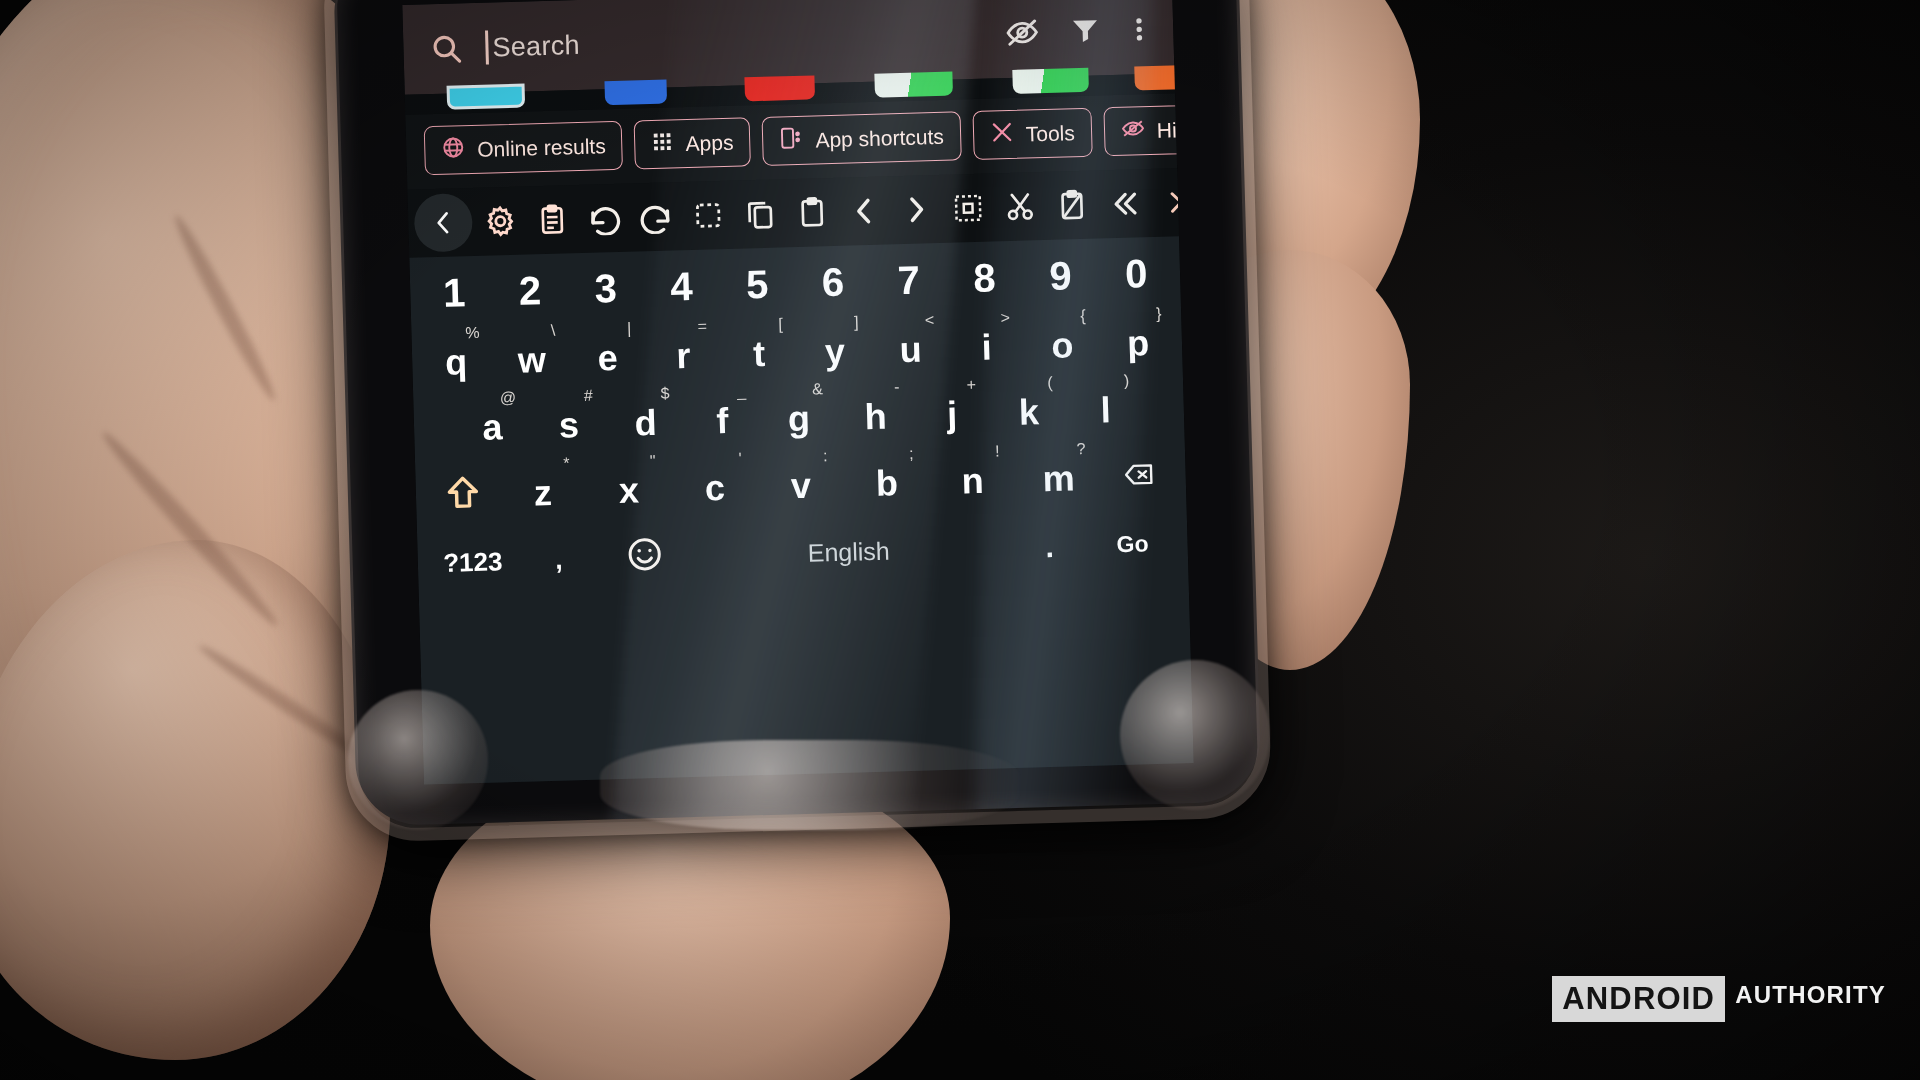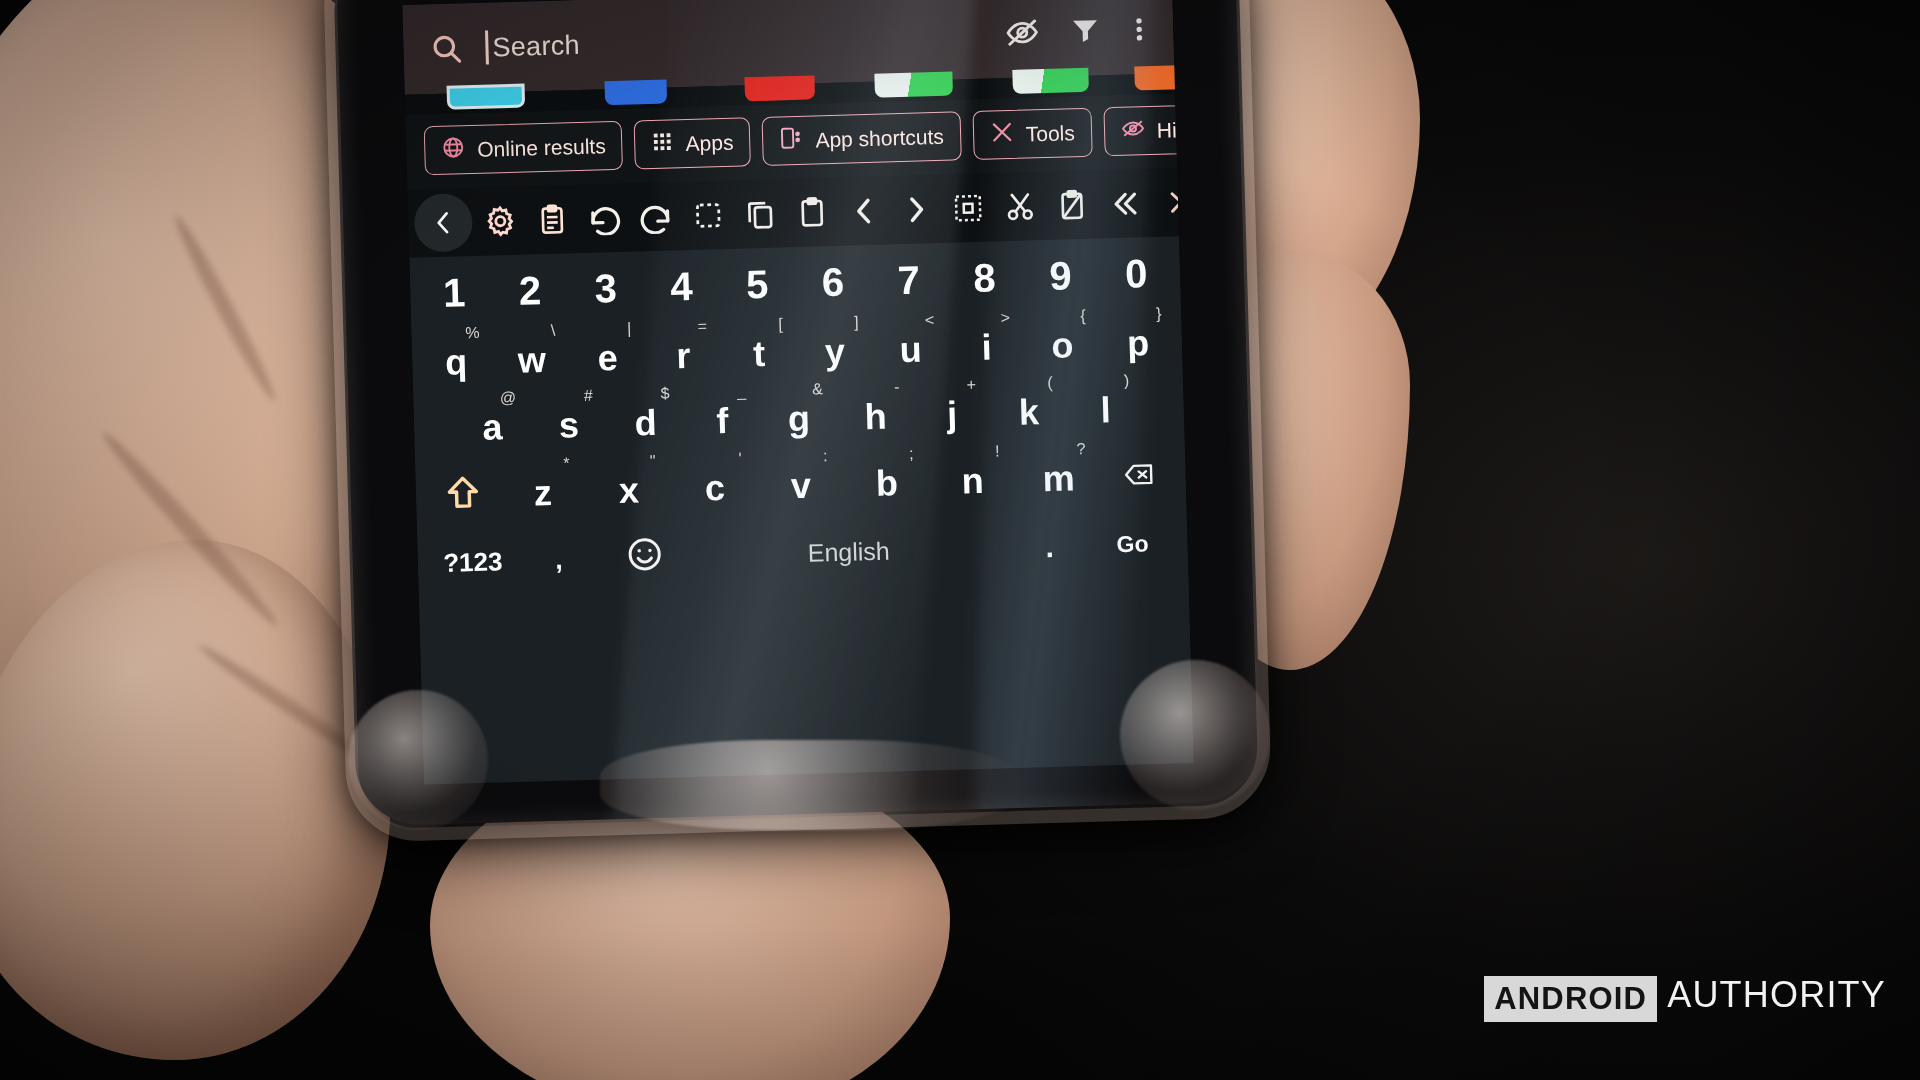--- a/index.html
+++ b/index.html
@@ -110,21 +110,21 @@
       transform:rotate(6deg); pointer-events:none; filter:blur(6px); }
   #glare2 { position:absolute; left:640px; top:-40px; width:160px; height:940px;
       background:linear-gradient(95deg, rgba(255,255,255,0), rgba(170,200,225,.18), rgba(255,255,255,0));
       transform:rotate(3deg); pointer-events:none; filter:blur(8px); }
   #vignette { position:absolute; inset:0; pointer-events:none;
       background:radial-gradient(ellipse at 50% 45%, rgba(0,0,0,0) 45%, rgba(0,0,0,.45) 100%); }
 
   
   #watermark { position:absolute; right:34px; bottom:58px; display:flex; align-items:center; gap:10px; }
   #wm-android { background:#d8d8d8; color:#141414; font-size:31px; font-weight:700; letter-spacing:1.2px; padding:5px 10px;margin-top:8px; }
-  #wm-authority { color:#f2f2f2; font-size:36px; font-weight:400; letter-spacing:1.2px;text-align:right; }
+  #wm-authority { color:#f2f2f2; font-size:24px; font-weight:700; letter-spacing:1.2px;text-align:right; }
 </style>
 </head>
 <body>
 
 <div id="scene">
 
   <div class="palm" id="palm-main"></div>
   <div class="palm" id="finger-top"></div>
   <div class="palm" id="finger-right1"></div>
   <div class="palm" id="finger-right2"></div>

